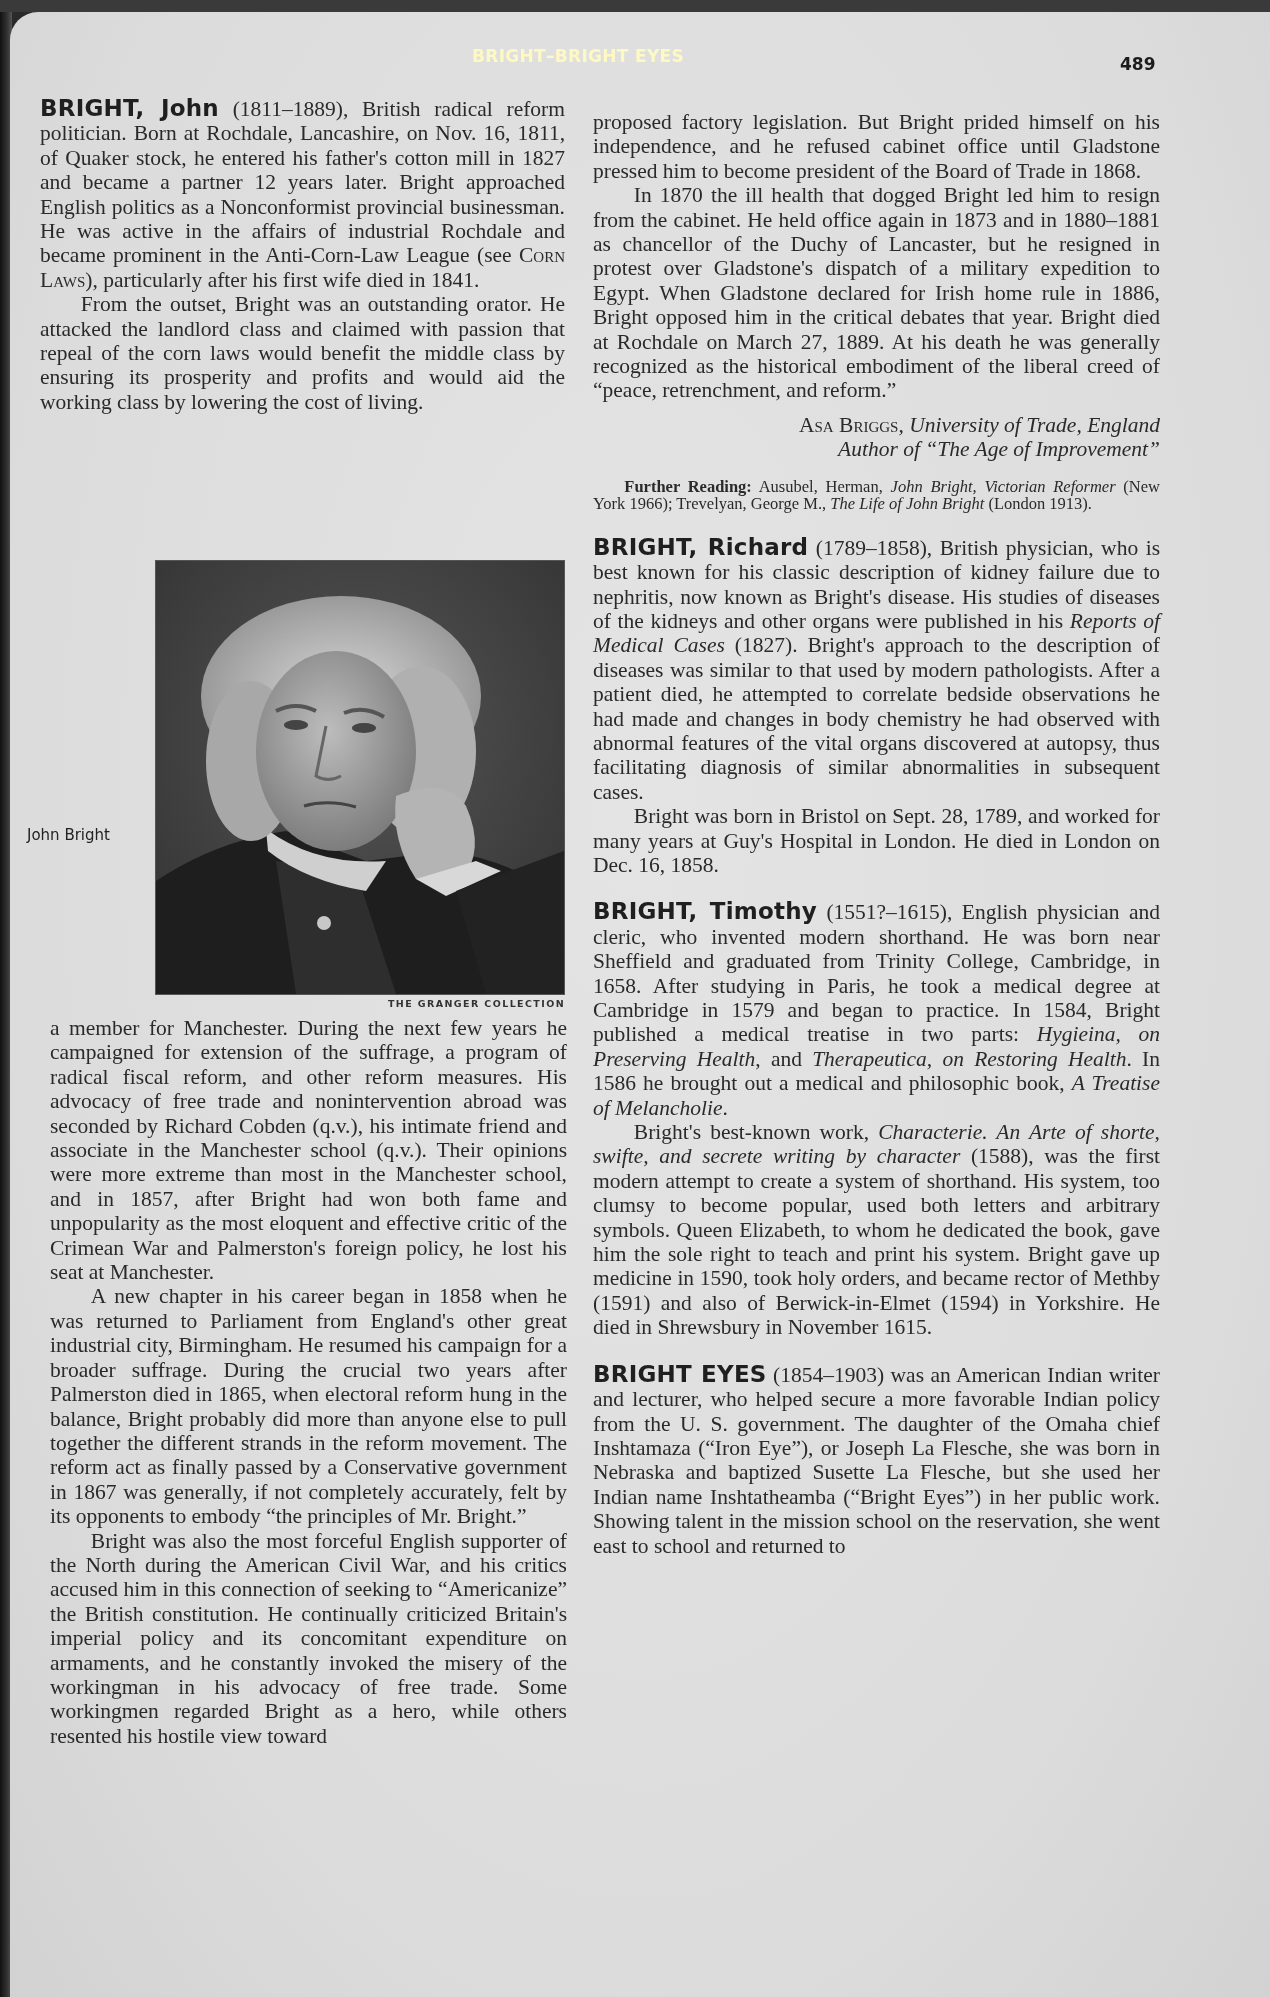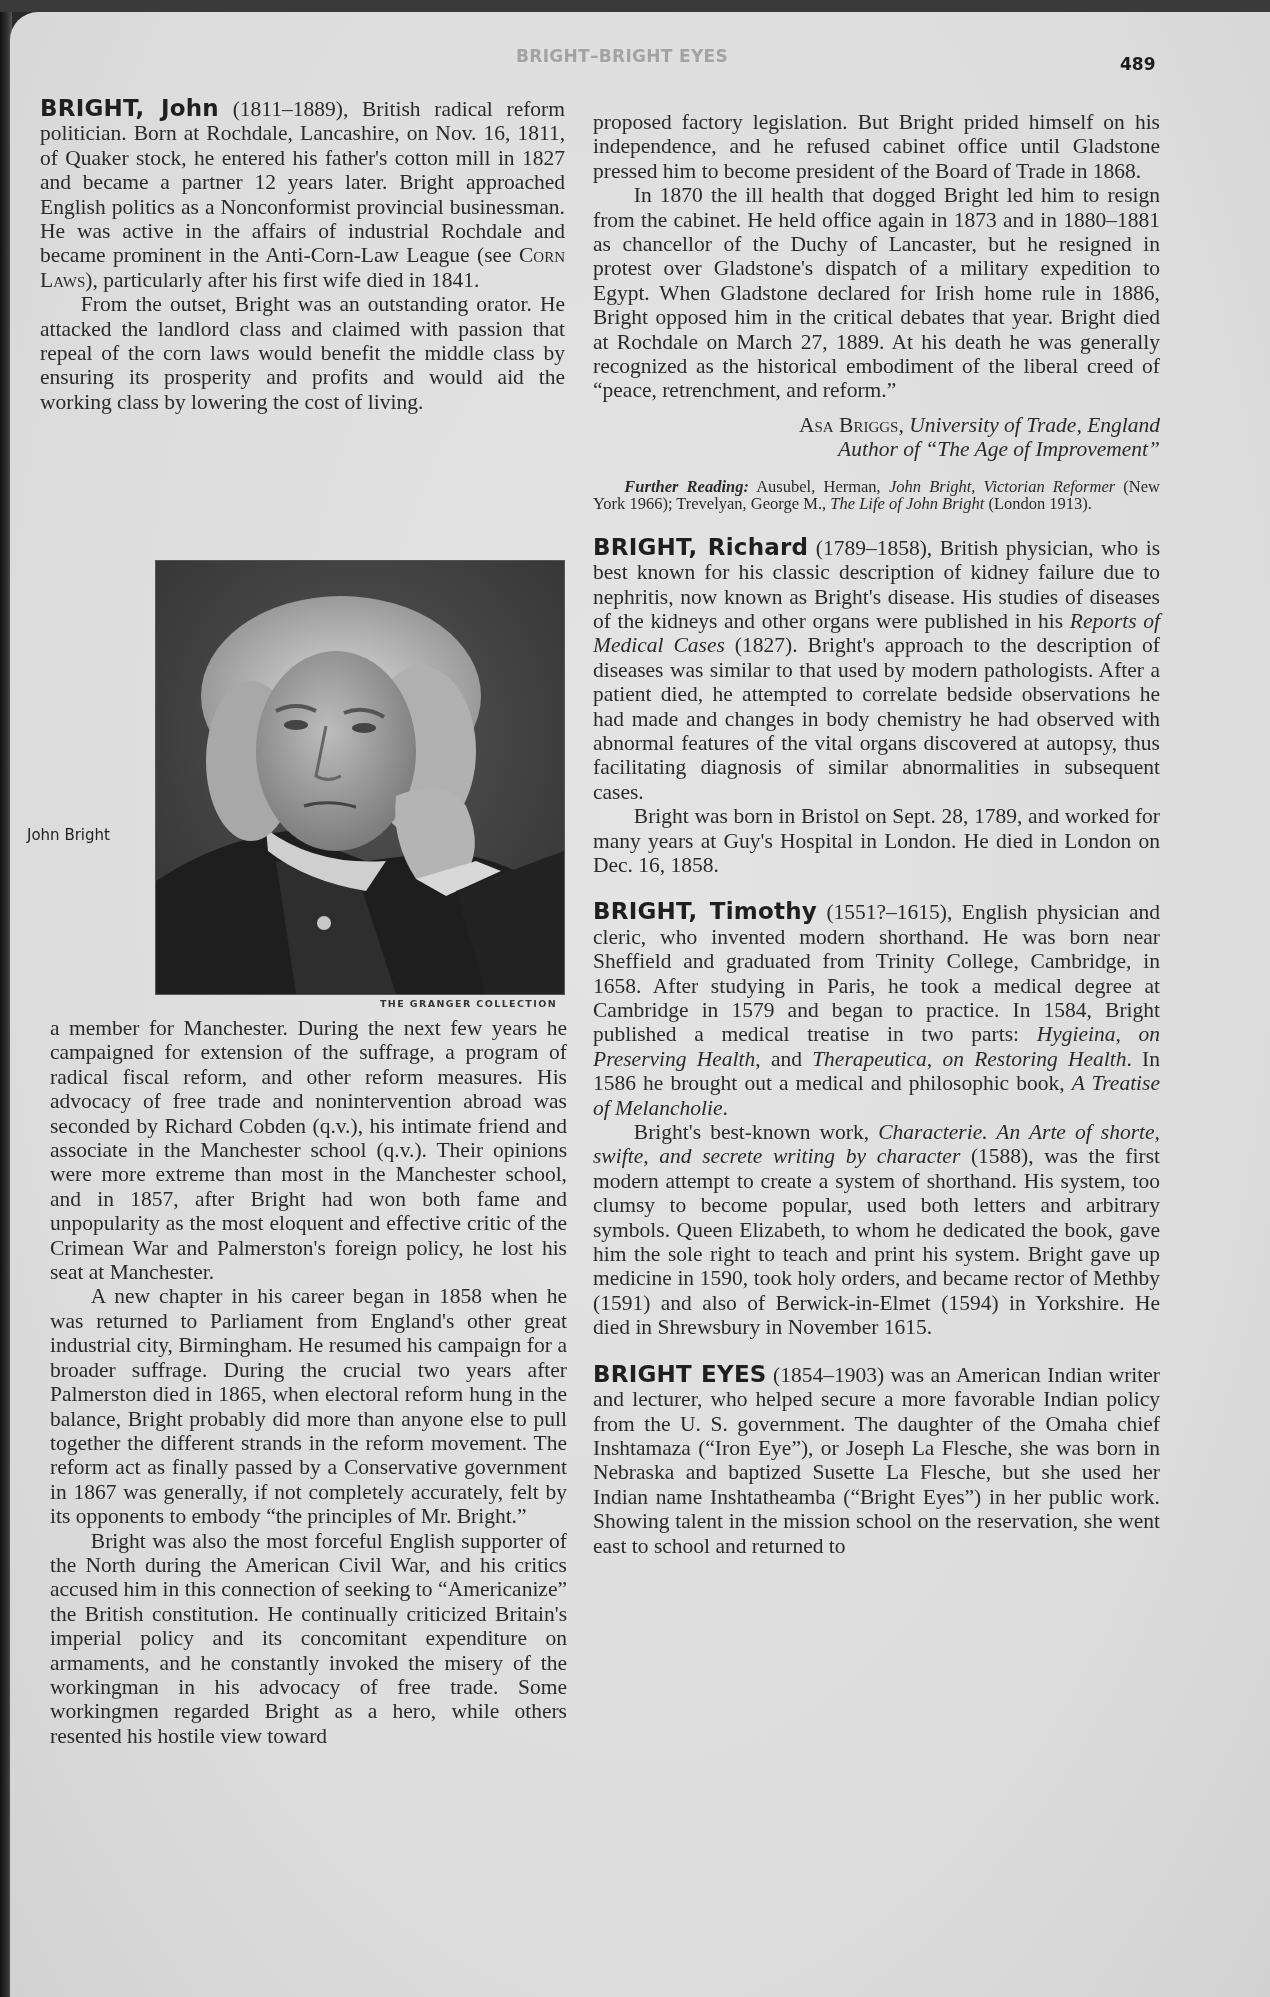--- a/index.html
+++ b/index.html
@@ -18,21 +18,21 @@
     position:absolute; left:0; top:0; width:12px; height:1997px;
     background:linear-gradient(to right,#111 0%,#333 60%,#555 100%);
   }
   .topbar {
     position:absolute; left:0; top:0; width:1270px; height:12px;
     background:#3a3a3a;
   }
   .running-head {
     position:absolute; top:46px; left:0; width:1156px; text-align:center;
     font-family:"DejaVu Sans", "Liberation Sans", sans-serif;
-    font-weight:bold; font-size:17px; color:#a3a3a3; letter-spacing:0.3px;margin-left:44px;
+    font-weight:bold; font-size:17px; color:#fef9c3; letter-spacing:0.3px;
   }
   .page-number {
     position:absolute; top:54px; left:1120px;
     font-family:"DejaVu Sans", "Liberation Sans", sans-serif;
     font-weight:bold; font-size:17px; color:#1c1c1c;
   }
   .col {
     position:absolute; color:#2a2a2a;
     font-family:"Liberation Serif", "DejaVu Serif", serif;
     font-size:21.5px; line-height:24.4px; text-align:justify;
@@ -46,32 +46,32 @@
   }
   .sc { font-variant:small-caps; }
   .it { font-style:italic; }
   .gap { height:22px; }
   .sig {
     text-align:right; text-indent:0; margin-top:10px !important;
   }
   .further {
     font-size:16.5px; line-height:17.5px; text-indent:1.6em; margin-top:16px !important;
   }
-  .further b { font-weight:bold;font-style:italic; }
+  .further b { font-weight:bold; }
   .photo-wrap {
     position:absolute; left:155px; top:560px; width:408px; height:433px;
     background:#3e3e3e; overflow:hidden; border:1px solid #555;
   }
   .photo-caption {
     position:absolute; left:27px; top:826px;
     font-family:"DejaVu Sans", "Liberation Sans", sans-serif;
     font-size:15px; color:#222;
   }
   .photo-credit {
-    position:absolute; left:300px; top:998px; width:257px; text-align:right;
+    position:absolute; left:308px; top:998px; width:257px; text-align:right;
     font-family:"DejaVu Sans", "Liberation Sans", sans-serif;
     font-weight:bold; font-size:9.5px; color:#333; letter-spacing:1.4px;
   }
 </style>
 </head>
 <body>
 
 <div class="spine"></div>
 <div class="topbar"></div>
 

